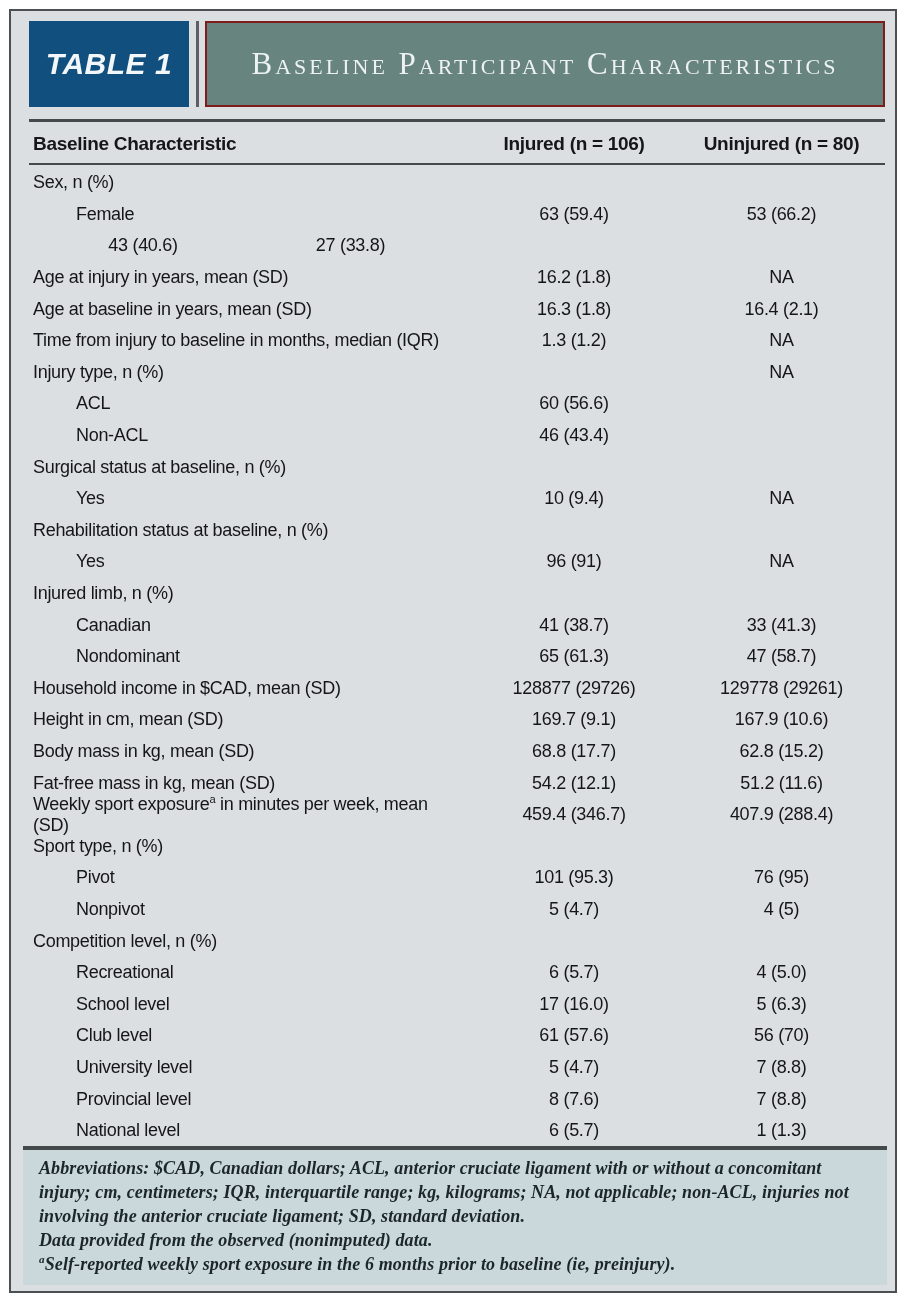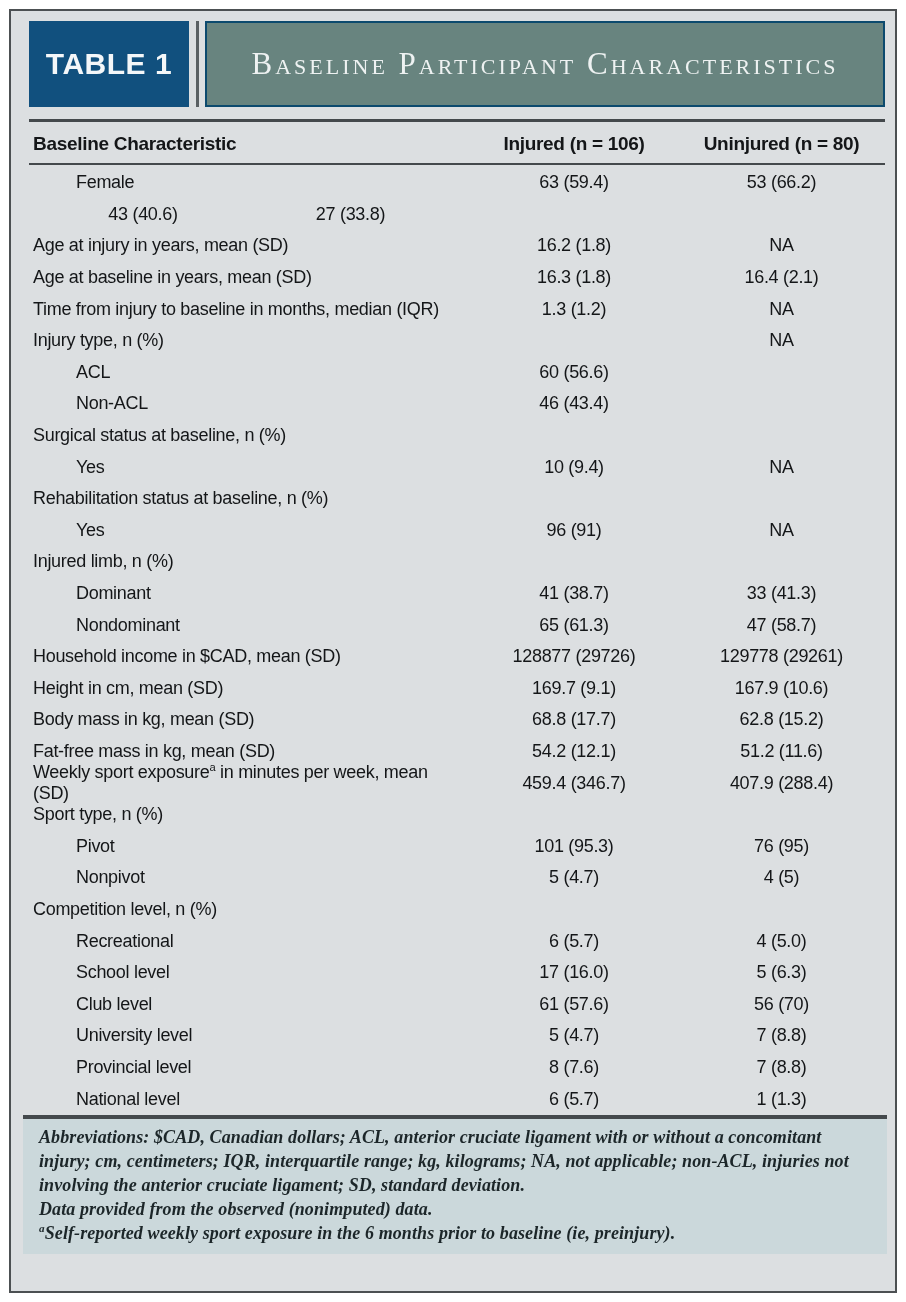--- a/index.html
+++ b/index.html
@@ -16,25 +16,25 @@
     border: 2px solid #4c5052;
     background: #dcdfe1;
     padding: 8px 8px 6px 8px;
     overflow: hidden;
   }
   
   .head-band { display: flex; align-items: stretch; height: 86px; margin: 2px 2px 0 10px; }
   .table-label {
     width: 160px; background: #11507e; color: #f4f7f9;
     display: flex; align-items: center; justify-content: center;
-    font-weight: 700; font-size: 30px; letter-spacing: 0.5px;
+    font-weight: 700; font-size: 30px; letter-spacing: 0.5px; font-style: italic;
   }
   .head-divider { width: 3px; background: #5a6063; margin: 0 6px 0 7px; }
   .title-box {
-    flex: 1; background: #68847f; border: 2px solid #0c4a6e;
+    flex: 1; background: #68847f; border: 2px solid #7f1d1d;
     display: flex; align-items: center; justify-content: center;
     font-family: "Liberation Serif", serif;
     font-variant: small-caps;
     color: #eef2f2; font-size: 31px; letter-spacing: 3px;
     font-weight: 500;
   }
   
   .rule { background: #44494c; }
   .rule-top    { height: 3px; margin: 12px 2px 0 10px; }
   .rule-midhdr { height: 2px; margin: 0 2px 0 10px; }
@@ -79,20 +79,25 @@
   <div class="col-header">
     <div class="c-label">Baseline Characteristic</div>
     <div class="col-val">Injured (n = 106)</div>
     <div class="col-val2">Uninjured (n = 80)</div>
   </div>
 
   <div class="rule rule-midhdr"></div>
 
   <div class="rows" id="rows">
       <div class="row">
+        <div class="r-label">Sex, n (%)</div>
+        <div class="col-val"></div>
+        <div class="col-val2"></div>
+      </div>
+      <div class="row">
         <div class="r-label indent">Female</div>
         <div class="col-val">63 (59.4)</div>
         <div class="col-val2">53 (66.2)</div>
       </div>
       <div class="row">
         <div class="col-val">43 (40.6)</div>
         <div class="col-val2">27 (33.8)</div>
       </div>
       <div class="row">
         <div class="r-label">Age at injury in years, mean (SD)</div>
@@ -143,21 +148,21 @@
         <div class="r-label indent">Yes</div>
         <div class="col-val">96 (91)</div>
         <div class="col-val2">NA</div>
       </div>
       <div class="row">
         <div class="r-label">Injured limb, n (%)</div>
         <div class="col-val"></div>
         <div class="col-val2"></div>
       </div>
       <div class="row">
-        <div class="r-label indent">Dominant</div>
+        <div class="r-label indent">Canadian</div>
         <div class="col-val">41 (38.7)</div>
         <div class="col-val2">33 (41.3)</div>
       </div>
       <div class="row">
         <div class="r-label indent">Nondominant</div>
         <div class="col-val">65 (61.3)</div>
         <div class="col-val2">47 (58.7)</div>
       </div>
       <div class="row">
         <div class="r-label">Household income in $CAD, mean (SD)</div>

